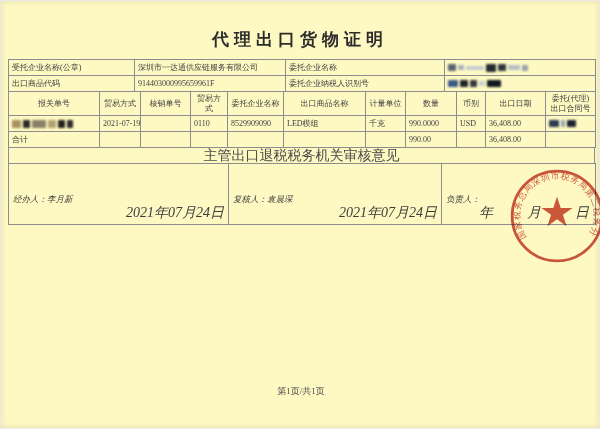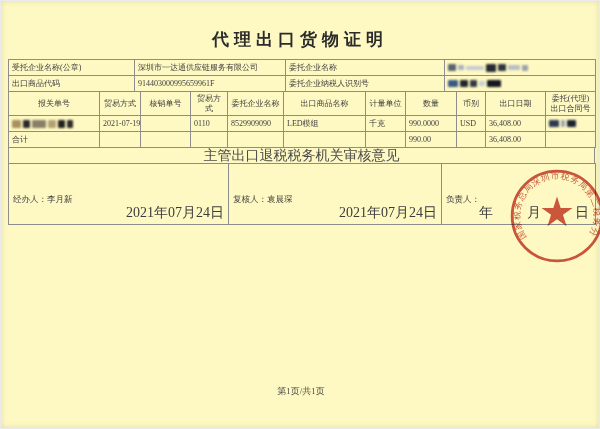--- a/index.html
+++ b/index.html
@@ -30,21 +30,21 @@
   }
   .tbl2{margin-top:-1px;}
   .hdr td{text-align:center;white-space:normal;height:21px;}
   .num{}
   .reviewbar{
     width:579px;margin-left:7px;margin-top:-1px;
     border:1px solid #8d8d8d;
     font-size:14px;color:#4a4a4a;text-align:center;
     padding:2px 3px;height:11px;line-height:11px;
   }
-  .sign td{vertical-align:bottom;height:56px;padding:2px 4px;}
+  .sign td{vertical-align:bottom;height:56px;padding:2px 4px;font-style:italic;}
   .sigline{font-size:8.5px;color:#3c3c3c;}
   .dateline{font-size:14px;color:#3c3c3c;text-align:right;margin-top:1px;}
   .ymd{letter-spacing:2px;}
   .footer{
     position:absolute;top:384px;left:0;width:600px;
     text-align:center;font-size:9px;color:#4a4a4a;
   }
   
   .redact{display:inline-flex;align-items:center;gap:2px;vertical-align:middle;}
   .redact i{display:inline-block;border-radius:1px;filter:blur(1px);}

